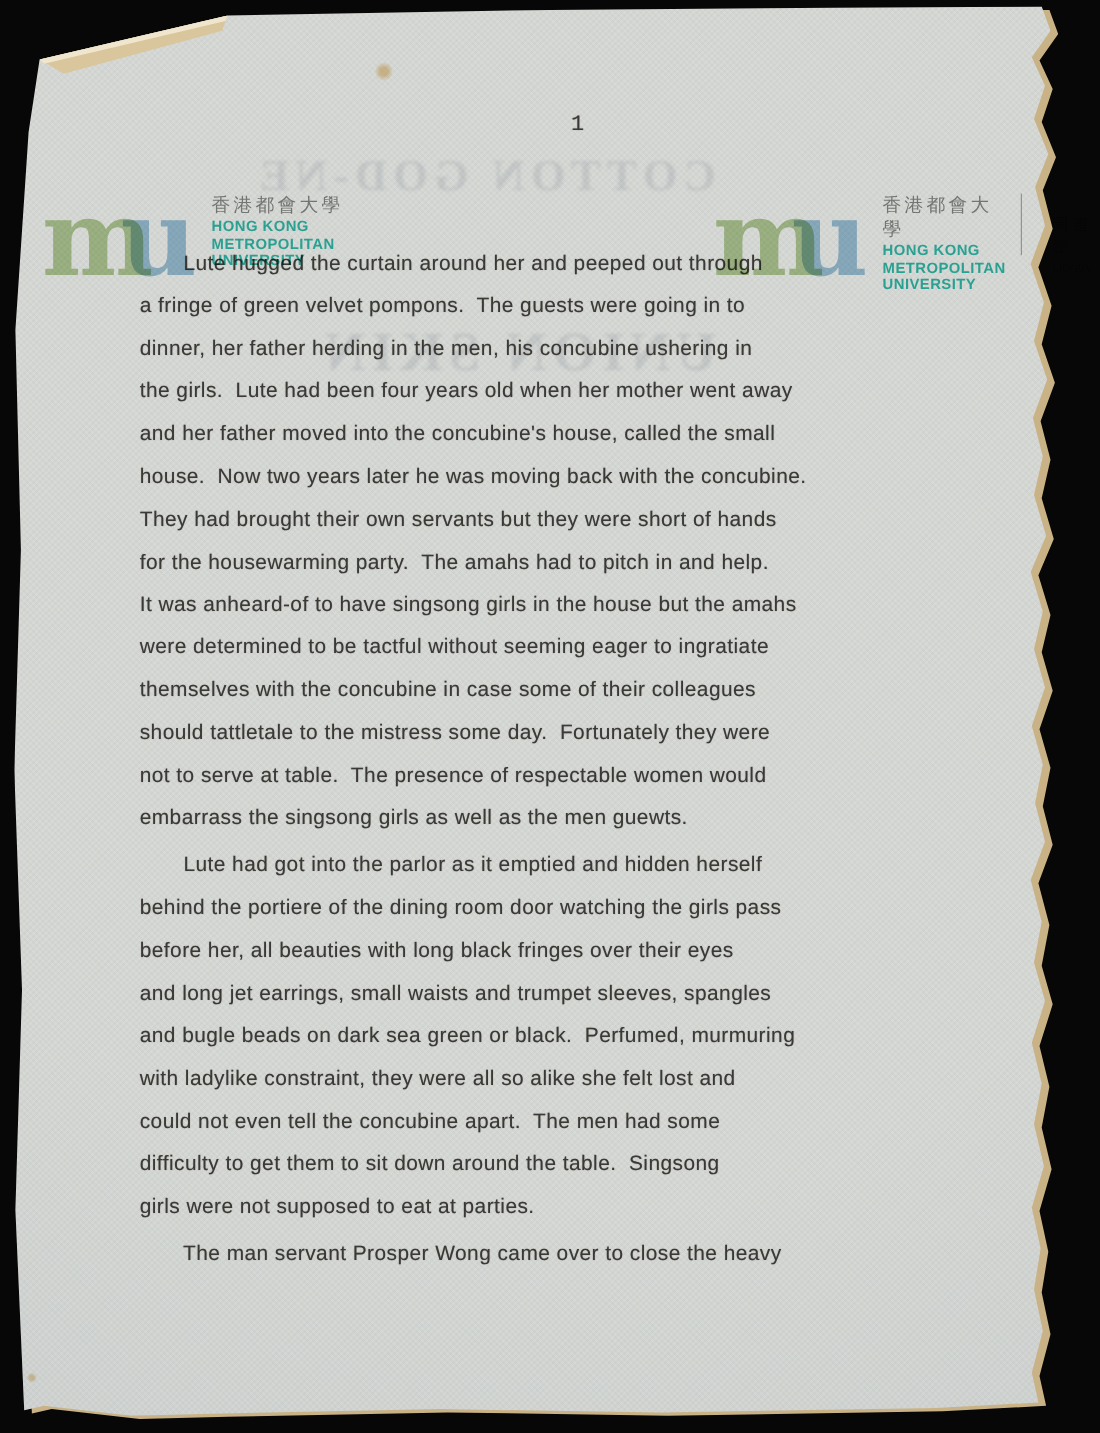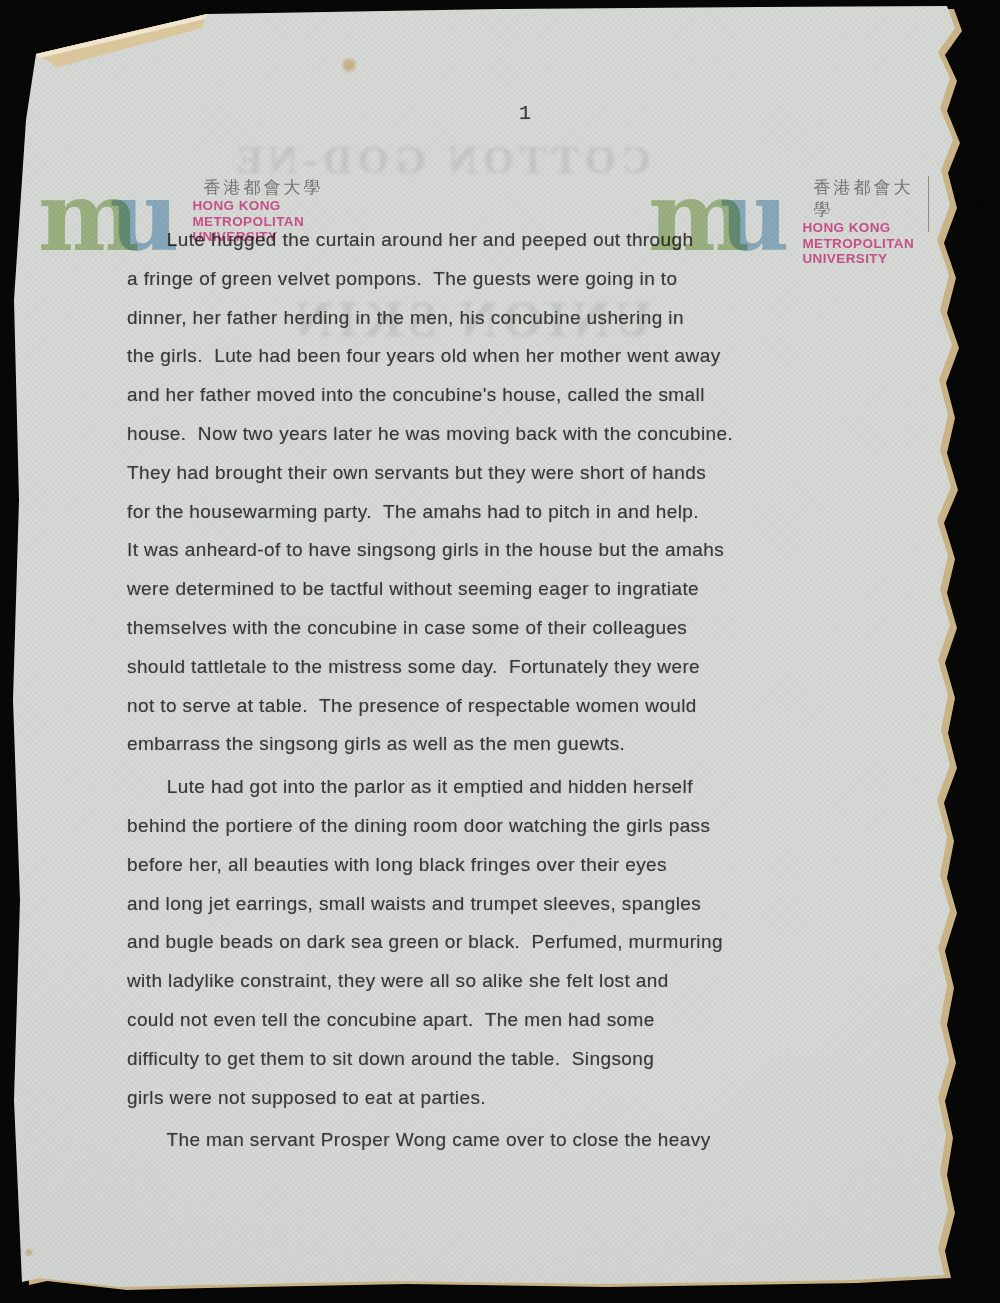--- a/index.html
+++ b/index.html
@@ -94,24 +94,24 @@
   .wm.right{left:648px;}
   .wm-logo{
     position:relative;height:70px;display:flex;align-items:flex-end;
     font-family:"DejaVu Serif",serif;font-weight:bold;line-height:.52;
   }
   .wm-logo .m{font-size:96px;color:#adc98c;}
   .wm-logo .u{font-size:96px;color:#92bedb;margin-left:-30px;mix-blend-mode:multiply;}
   .wm-text{margin-left:13px;padding-top:4px;}
   .wm-cn{
     font-size:17px;letter-spacing:3px;color:#7b7b79;
-    font-family:"DejaVu Sans",sans-serif;line-height:22px;margin-left:11px;
+    font-family:"DejaVu Sans",sans-serif;line-height:22px;
   }
   .wm-en{
-    font-size:13.5px;font-weight:bold;color:#ec4899;line-height:15.5px;
+    font-size:13.5px;font-weight:bold;color:#14b8a6;line-height:15.5px;
     font-family:"Liberation Sans",sans-serif;letter-spacing:.4px;
   }
   .wm-divider{width:1.5px;height:56px;background:#9d9d9b;margin:4px 0 0 14px;}
   .wm-lib{margin-left:27px;padding-top:22px;}
   .wm-lib-cn{font-size:15px;letter-spacing:4px;color:#868684;font-family:"DejaVu Sans",sans-serif;line-height:20px;}
   .wm-lib-en{font-size:12px;color:#99999a;line-height:18px;}
 </style>
 </head>
 <body>
 

